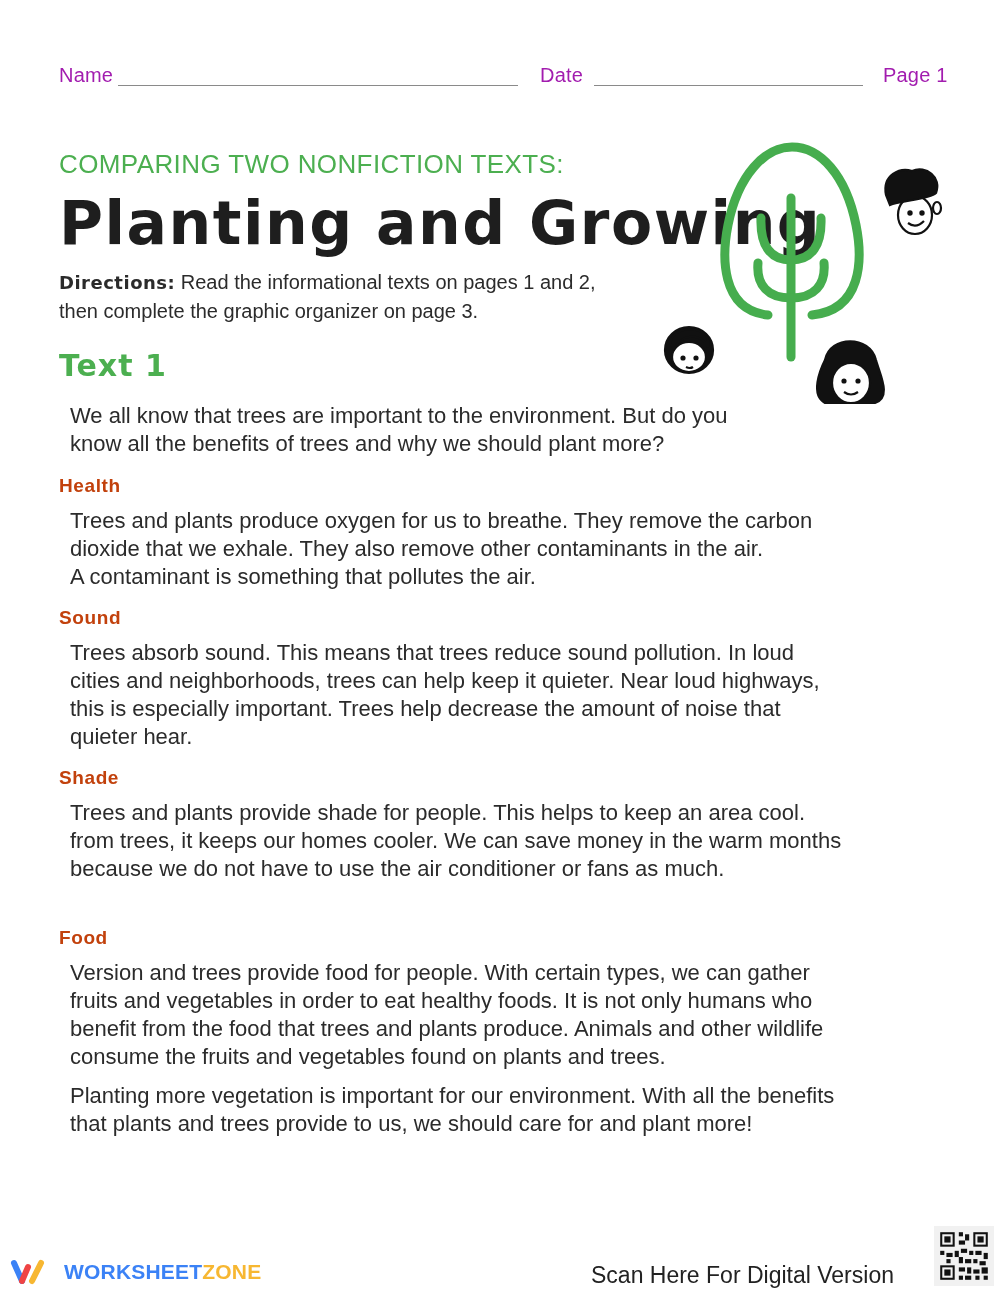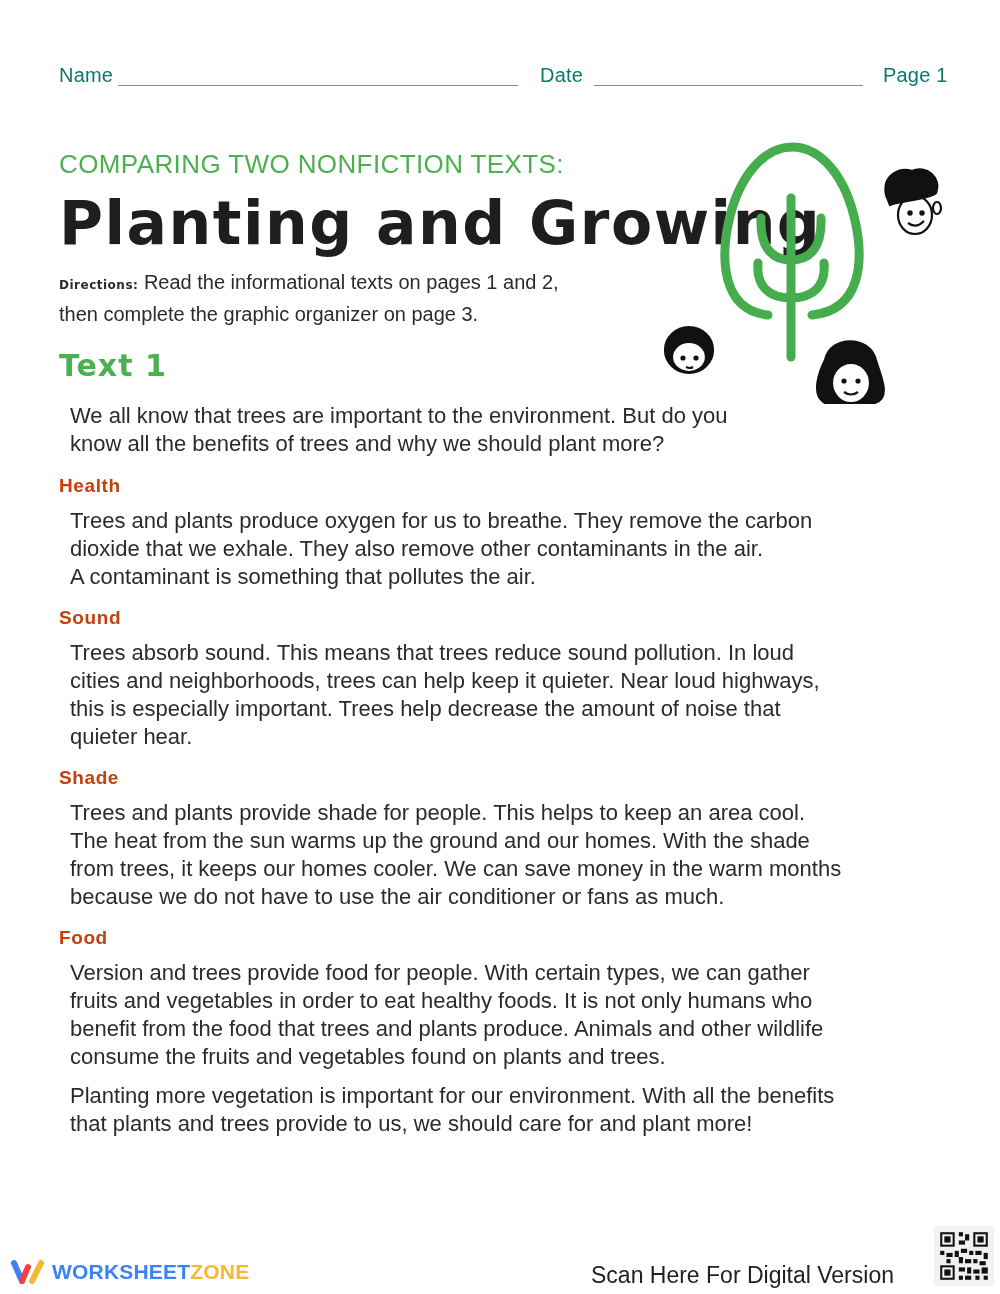--- a/index.html
+++ b/index.html
@@ -1,35 +1,35 @@
 <!DOCTYPE html>
 <html><head>
   <meta charset="utf-8">
   <style>
     html, body { margin: 0; padding: 0; background: #ffffff; }
     body { width: 1000px; height: 1294px; position: relative; overflow: hidden;
            font-family: "Liberation Sans", "DejaVu Sans", sans-serif; color: #222; }
     .abs { position: absolute; }
     
-    .hdr { top: 64px; font-size: 20px; color: #0f766e; letter-spacing: 0.2px; }
+    .hdr { top: 64px; font-size: 20px; color: #a21caf; letter-spacing: 0.2px; }
     .hdr-line { position: absolute; top: 85px; height: 0; border-top: 1.3px solid #8a8a8a; }
     
     .subtitle { left: 59px; top: 149px; font-size: 26px; color: #4caf50; letter-spacing: 0.4px; font-weight: normal; }
     .title { left: 59px; top: 188px; font-size: 60px; font-weight: bold; color: #1e1e1e;
              font-family: "DejaVu Sans", sans-serif; letter-spacing: 1.5px; }
     .directions { left: 59px; top: 268px; font-size: 20px; line-height: 29px; color: #2b2b2b; width: 640px; }
-    .directions .lbl { font-family: "DejaVu Sans", sans-serif; font-weight: bold; font-size: 12px; letter-spacing: 0.5px; }
+    .directions .lbl { font-family: "DejaVu Sans", sans-serif; font-weight: bold; font-size: 18px; letter-spacing: 0.5px; }
     .text1 { left: 59px; top: 348px; font-size: 30px; color: #4caf50; font-weight: bold;
              font-family: "DejaVu Sans", sans-serif; letter-spacing: 1px; }
     .para { left: 48px; font-size: 22px; line-height: 28px; color: #2b2b2b; width: 860px; margin-left: 22px; }
     .para p { margin: 0; }
     .head { left: 59px; font-size: 19px; font-weight: bold; color: #c2410c;
             font-family: Liberation Sans, sans-serif; letter-spacing: 0.6px; }
     
-    .logo { left: 10px; top: 1258px; display: flex; align-items: center; gap: 6px; }
+    .logo { left: 10px; top: 1258px; display: flex; align-items: center; gap: 18px; }
     .logo-text { font-size: 21px; font-weight: bold; letter-spacing: 0.2px; }
     .logo-w { color: #3b82f6; }
     .logo-z { color: #f7b731; }
     .scan { left: 591px; top: 1262px; font-size: 23px; color: #222; }
     .qr { left: 934px; top: 1226px; width: 60px; height: 60px; background: #f1f1f1; }
   </style>
 </head>
 <body>
 
 <div class="abs hdr" style="left:59px">Name</div>
@@ -100,21 +100,20 @@
 <div class="abs para" style="top:639px">
   <p>Trees absorb sound.  This means that trees reduce sound pollution.  In loud</p>
   <p>cities and neighborhoods, trees can help keep it quieter.  Near loud highways,</p>
   <p>this is especially important.  Trees help decrease the amount of noise that</p>
   <p>quieter hear.</p>
 </div>
 
 <div class="abs head" style="top:767px">Shade</div>
 <div class="abs para" style="top:799px">
   <p>Trees and plants provide shade for people.  This helps to keep an area cool.</p>
-  <p>The heat from the sun warms up the ground and our homes.  With the shade</p>
   <p>from trees, it keeps our homes cooler.  We can save money in the warm months</p>
   <p>because we do not have to use the air conditioner or fans as much.</p>
 </div>
 
 <div class="abs head" style="top:927px">Food</div>
 <div class="abs para" style="top:959px">
   <p>Version and trees provide food for people.  With certain types, we can gather</p>
   <p>fruits and vegetables in order to eat healthy foods.  It is not only humans who</p>
   <p>benefit from the food that trees and plants produce.  Animals and other wildlife</p>
   <p>consume the fruits and vegetables found on plants and trees.</p>

